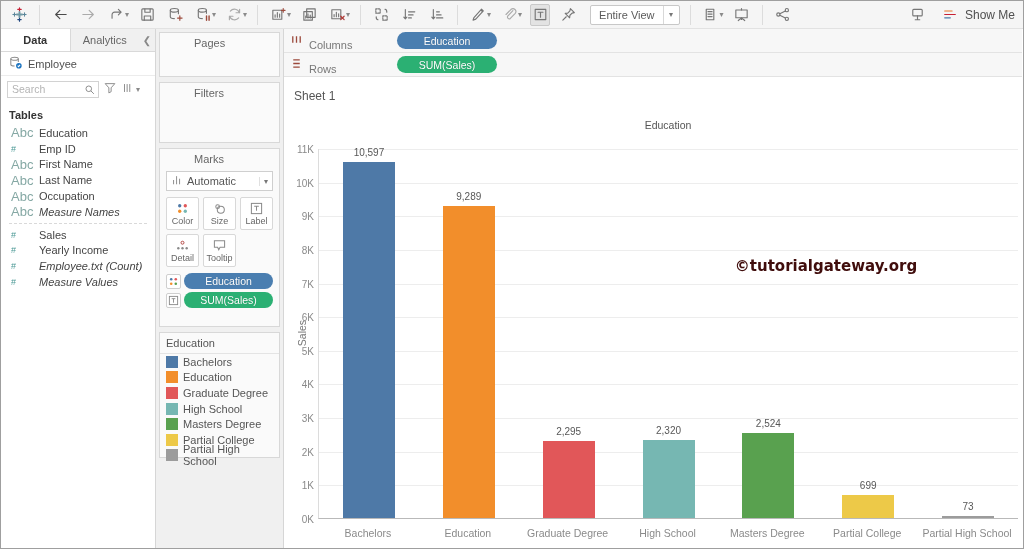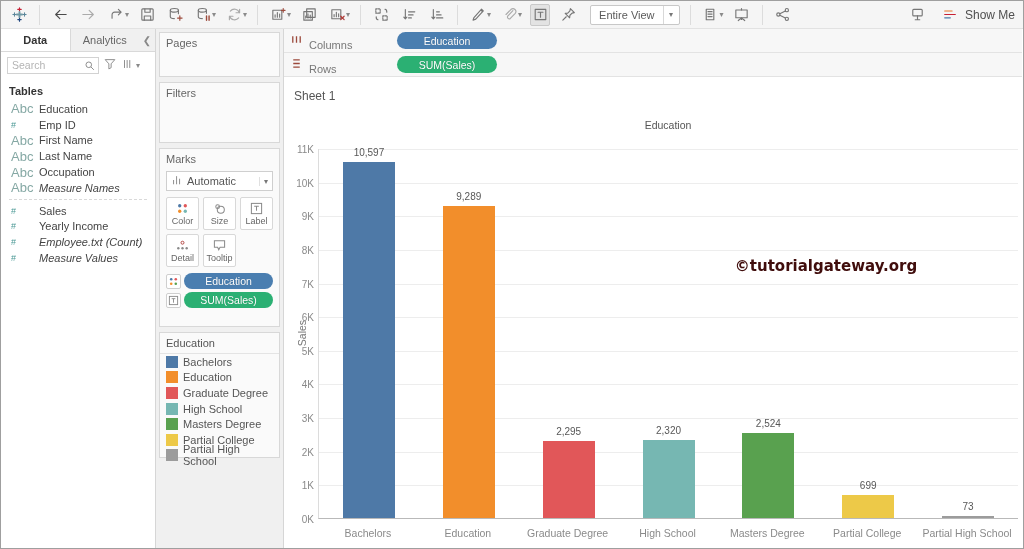--- a/index.html
+++ b/index.html
@@ -37,21 +37,21 @@
   #tables-header { font-weight:bold; color:#333; padding:7px 8px 4px; }
   .field { display:flex; align-items:center; gap:6px; height:15.8px; padding:0 6px 0 10px; cursor:pointer; color:#444; }
   .ficon { width:22px; font-size:9px; color:#4d9a96; flex:0 0 auto; }
   .ficon.abc { color:#85a8a4; font-size:13px; letter-spacing:0;text-align:center; }
   .fname.it { font-style:italic; }
   .fdivider { border-top:1px dashed #d9d9d9; margin:3px 8px; }
 
   
   #shelfcol { position:absolute; left:155px; top:28px; width:128px; bottom:0; background:#f0f0f0; border-right:1px solid #d6d6d6; padding:3px; }
   .card { background:#fafafa; border:1px solid #d8d8d8; margin-bottom:5px; }
-  .card .card-label { padding:4px 6px; color:#666; }
+  .card .card-label { padding:4px 6px; color:#666;margin-left:28px; }
   #card-pages { height:45px; }
   #card-filters { height:61px; }
   #card-marks { height:179px; }
   #marks-dd { display:flex; align-items:center; gap:4px; height:20px; margin:2px 6px 6px; border:1px solid #cfcfcf; background:#fff; padding:0 4px; cursor:pointer; }
   #marks-dd .dd-label { flex:1; color:#555; }
   #marks-dd .dd-caret { font-size:8px; color:#777; border-left:1px solid #e0e0e0; padding-left:4px; }
   #marks-btns { display:grid; grid-template-columns:repeat(3,1fr); gap:4px; margin:0 6px 6px; }
   .mbtn { background:#fff; border:1px solid #d8d8d8; border-radius:2px; height:33px; display:flex; flex-direction:column; align-items:center; justify-content:center; gap:1px; cursor:pointer; }
   .mbtn span.lbl { font-size:9px; color:#666; }
   .pill-row { display:flex; align-items:center; gap:3px; margin:0 6px 3px; }
@@ -271,20 +271,29 @@
         <span>Show Me</span>
       </div>
     </div>
   </div>
 
   <div id="sidebar">
     <div id="side-tabs">
       <div class="side-tab active">Data</div>
       <div class="side-tab">Analytics</div>
       <div id="tab-collapse">❮</div>
+    </div>
+    <div id="conn-row">
+      <span class="mini-icon"><svg width="15" height="15" viewBox="0 0 16 16">
+            <ellipse cx="7" cy="4" rx="4" ry="1.7"></ellipse>
+            <path d="M3 4v6.2c0 .9 1.8 1.6 4 1.6M11 4v3.4"></path>
+            <circle cx="11.6" cy="11.4" r="3" fill="#1a73c0" stroke="none"></circle>
+            <path d="M10.3 11.4l1 1 1.6-1.8" stroke="#fff" stroke-width="1.1" fill="none"></path>
+          </svg></span>
+      <span>Employee</span>
     </div>
     <div id="search-row">
       <div id="search-box">
         <input type="text" placeholder="Search" style="">
         <span class="mag mini-icon"><svg width="14" height="14" viewBox="0 0 16 16">
               <circle cx="6.6" cy="6.6" r="3.2"></circle>
               <path d="M9 9l3.4 3.4"></path>
             </svg></span>
       </div>
       <span class="mini-icon"><svg width="14" height="14" viewBox="0 0 16 16">

